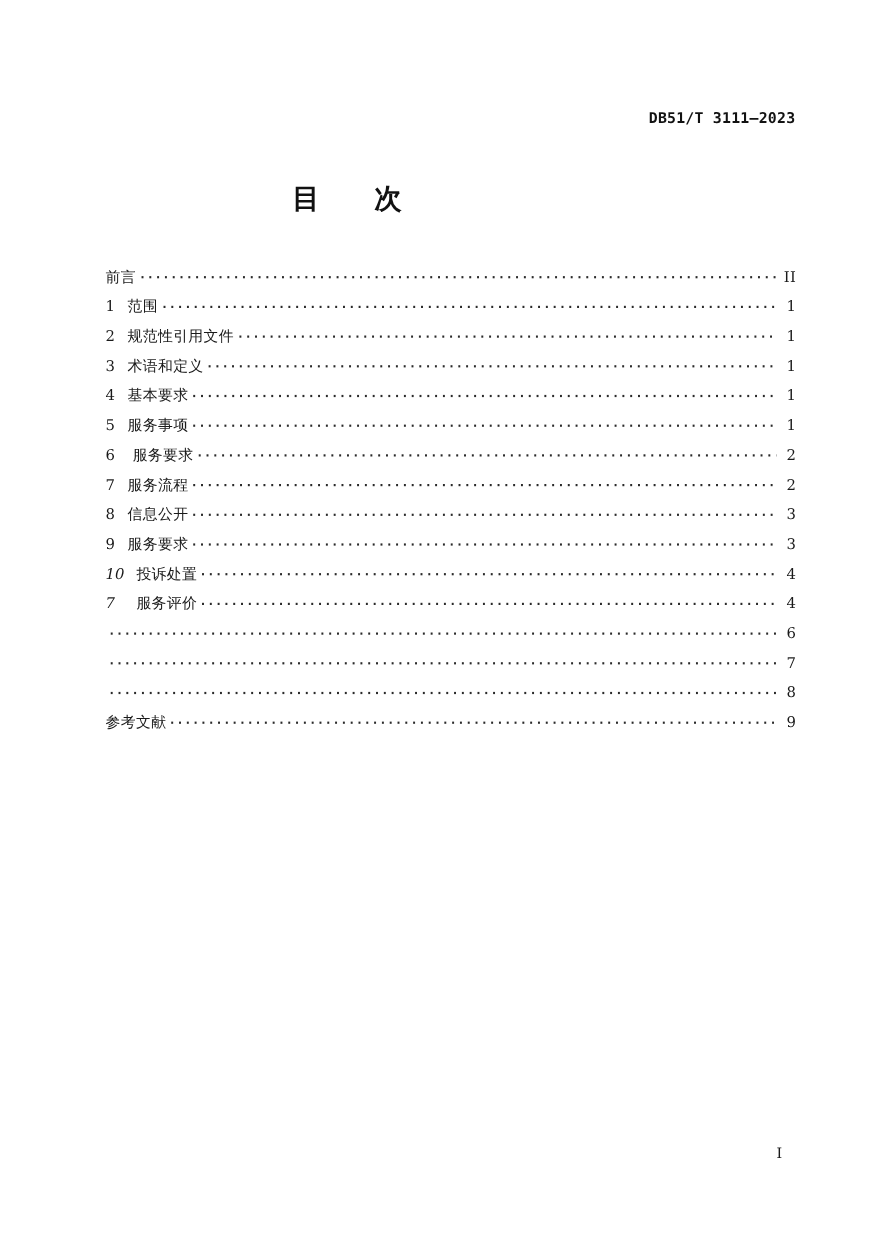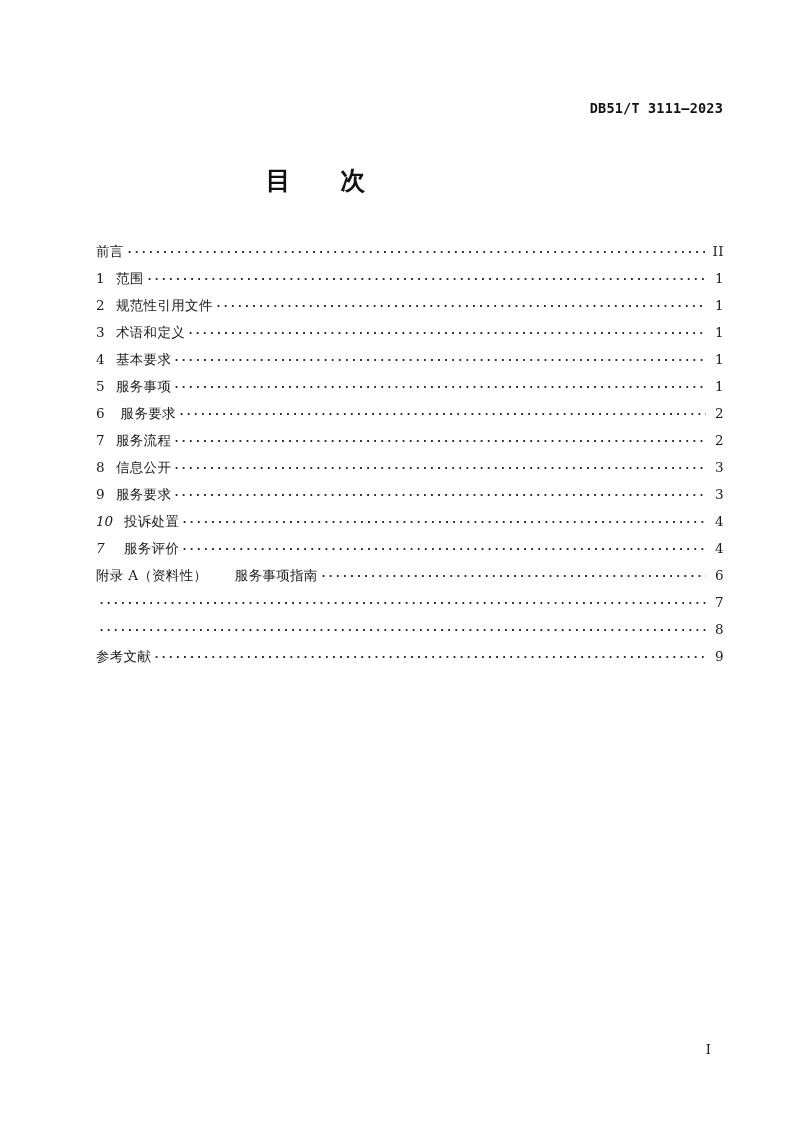--- a/index.html
+++ b/index.html
@@ -206,21 +206,20 @@
         <span class="toc-dots"></span>
         <span class="toc-page">4</span>
       </div>
       <div class="toc-row kind-numbered2">
         <span class="toc-num">7</span>
         <span class="toc-label">服务评价</span>
         <span class="toc-dots"></span>
         <span class="toc-page">4</span>
       </div>
       <div class="toc-row kind-plain">
-        <span class="toc-label">附录 A（资料性）　　服务事项指南</span>
         <span class="toc-dots"></span>
         <span class="toc-page">6</span>
       </div>
       <div class="toc-row kind-plain">
         <span class="toc-dots"></span>
         <span class="toc-page">7</span>
       </div>
       <div class="toc-row kind-plain">
         <span class="toc-dots"></span>
         <span class="toc-page">8</span>

